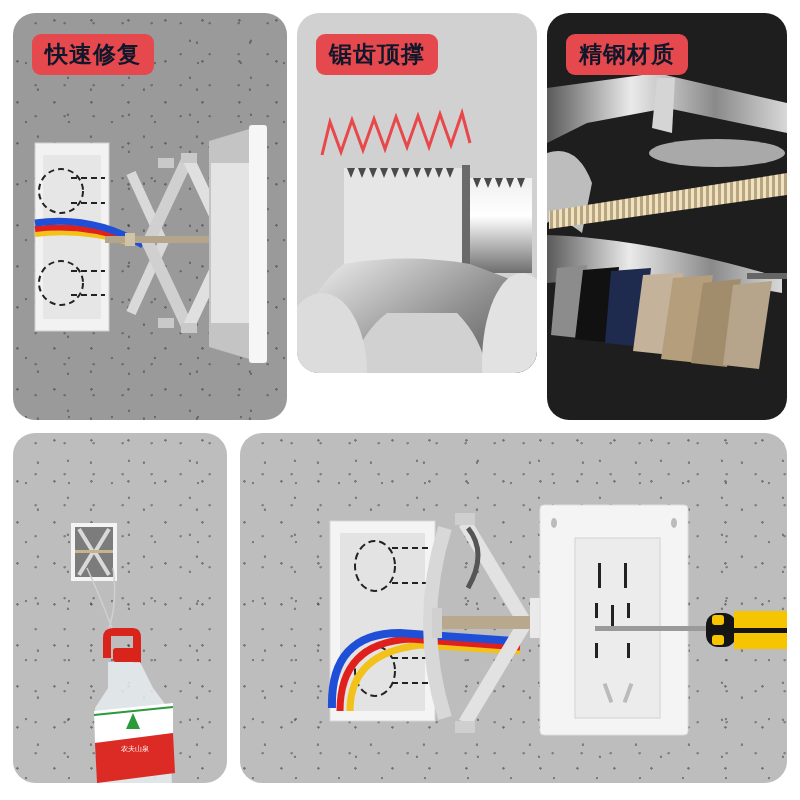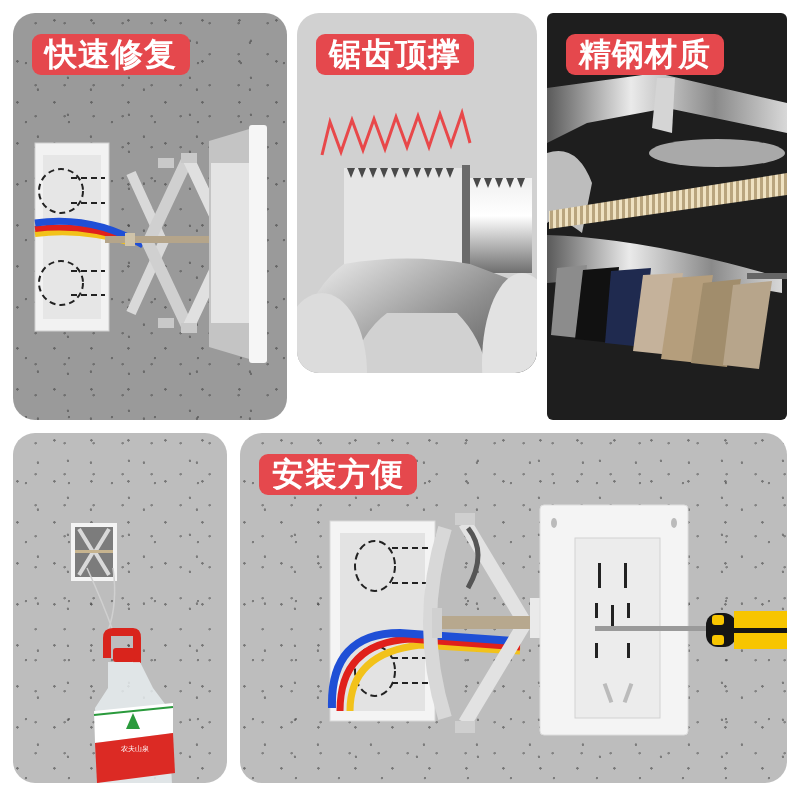--- a/index.html
+++ b/index.html
@@ -16,29 +16,29 @@
         radial-gradient(circle at 30% 85%, rgba(60,60,60,0.5) 0 1px, transparent 1.5px),
         radial-gradient(circle at 90% 75%, rgba(60,60,60,0.5) 0 1px, transparent 1.5px);
       background-size: 37px 41px, 53px 47px, 29px 31px, 43px 59px, 61px 37px;
     }
     .concrete.light { background-color: #bdbdbd; }
 
     .badge {
       position: absolute; left: 19px; top: 21px;
       height: 41px; padding: 0 13px;
       border-radius: 9px;
-      color: #ffffff;
-      font-size: 32px; line-height: 41px; font-weight: bold;
+      color: #0f172a;
+      font-size: 23px; line-height: 41px; font-weight: bold;
       letter-spacing: 1px; white-space: nowrap;
       font-family: "DejaVu Sans", sans-serif;
     }
 
     #p1 { left: 13px; top: 13px; width: 274px; height: 407px; }
     #p2 { left: 297px; top: 13px; width: 240px; height: 360px; background: #d1d1d1; }
-    #p3 { left: 547px; top: 13px; width: 240px; height: 407px; background: #1e1e1e; border-radius: 6px; }
+    #p3 { left: 547px; top: 13px; width: 240px; height: 407px; background: #1e1e1e; }
     #p4 { left: 13px; top: 433px; width: 214px; height: 350px; }
     #p5 { left: 240px; top: 433px; width: 547px; height: 350px; }
 
     .art { position: absolute; left: 0; top: 0; }
   </style>
 </head>
 <body>
 
 <div id="p1" class="panel concrete">
   <svg class="art" width="274" height="407" viewBox="0 0 274 407">
@@ -221,14 +221,13 @@
     <ellipse cx="314" cy="90" rx="3" ry="5" fill="#bbb"></ellipse>
     <ellipse cx="434" cy="90" rx="3" ry="5" fill="#bbb"></ellipse>
 
     <rect x="355" y="193" width="115" height="5" fill="#9a9a9a"></rect>
     <rect x="466" y="180" width="30" height="34" rx="12" fill="#151515"></rect>
     <rect x="472" y="182" width="12" height="10" rx="3" fill="#f7c500"></rect>
     <rect x="472" y="202" width="12" height="10" rx="3" fill="#f7c500"></rect>
     <rect x="494" y="178" width="53" height="38" fill="#f7c500"></rect>
     <rect x="494" y="195" width="53" height="5" fill="#151515"></rect>
   </svg>
-  <div class="badge" style="background:#e5484d;">安装方便</div>
 </div>
 
 </body></html>

